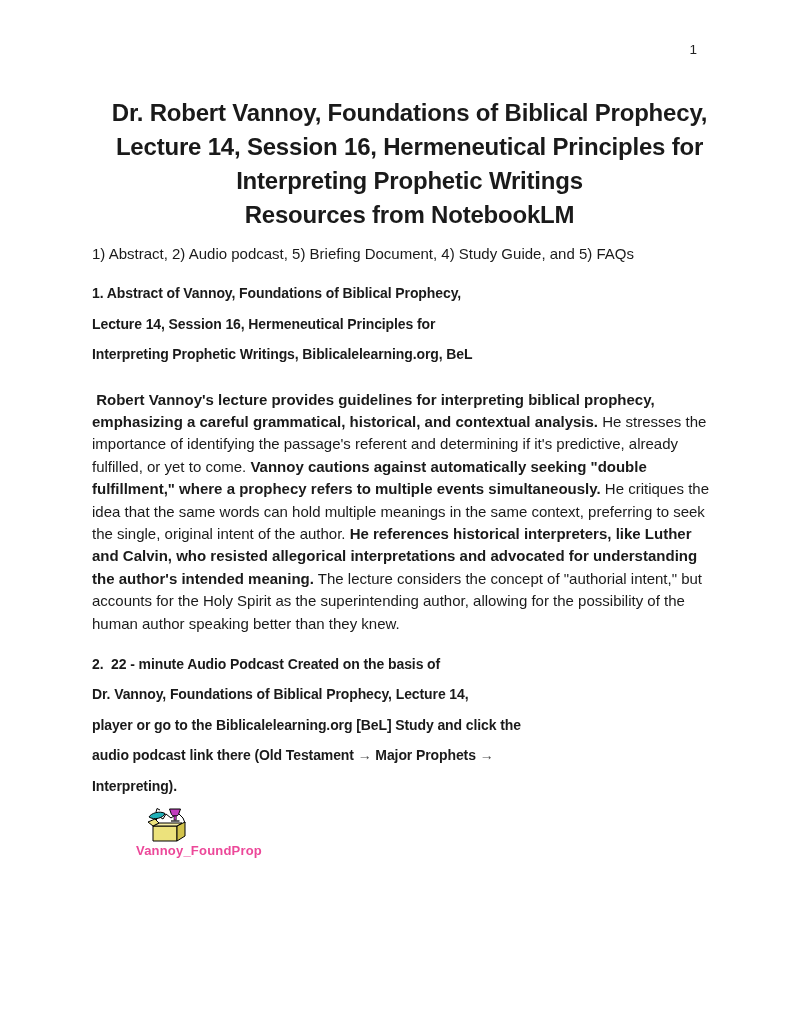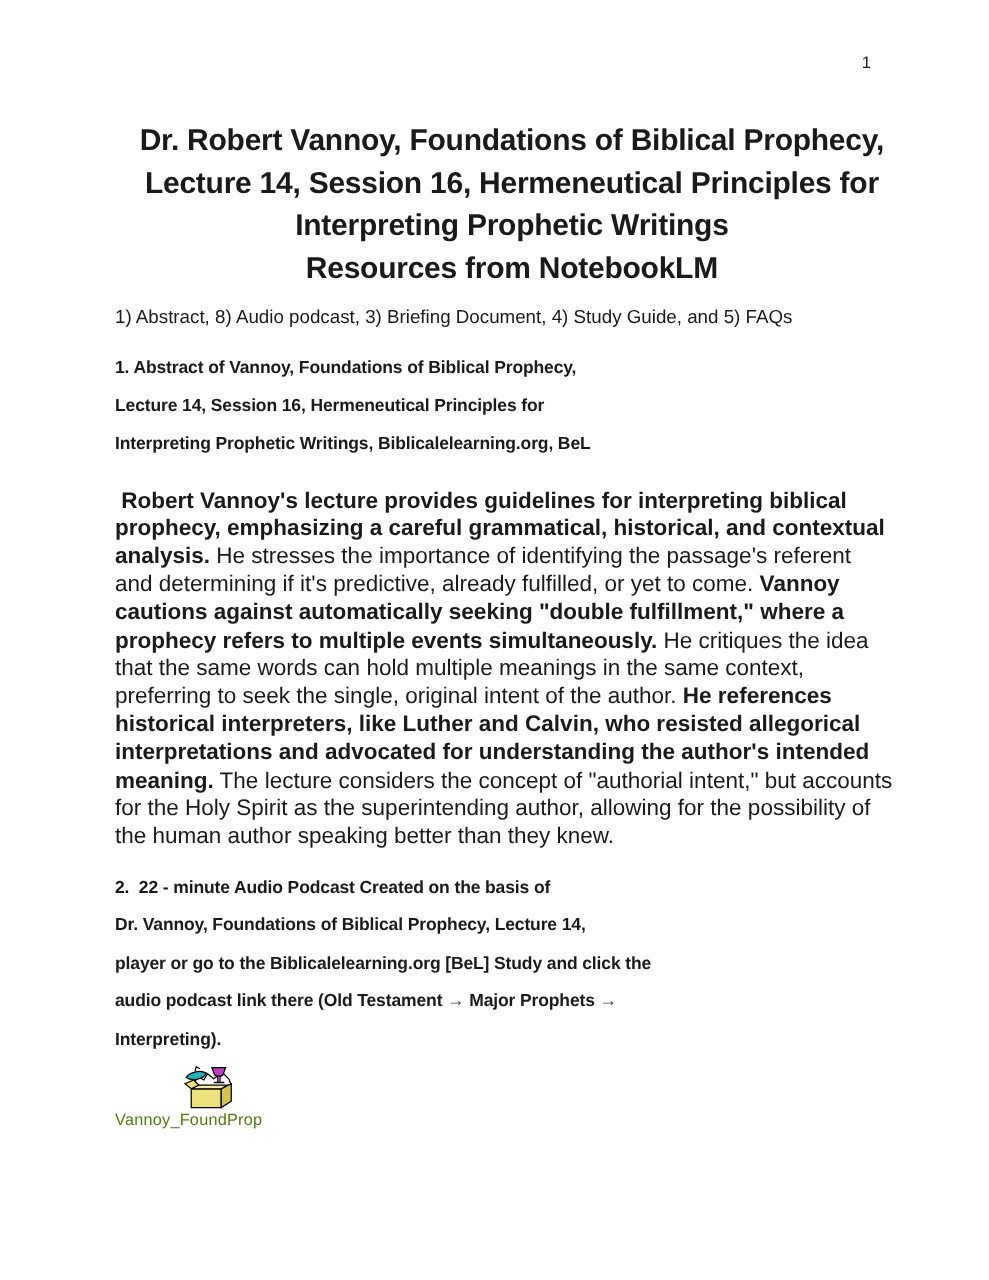--- a/index.html
+++ b/index.html
@@ -44,57 +44,58 @@
     font-weight: 700;
     font-size: 14px;
     line-height: 30.5px;
     letter-spacing: -0.1px;
   }
   .h-line { white-space: pre; }
 
   .body-paragraph {
     margin: 19px 0 0 0;
     width: 622px;
-    font-size: 18px;
+    font-size: 15px;
     line-height: 22.4px;
     white-space: pre-wrap;
   }
   .run-bold { font-weight: 700; }
 
   .arrow-glyph { color: #4a4a4a; font-weight: 700; }
 
   .attachment { margin-top: 4px; }
   .attachment-icon-wrap { margin-left: 52px; width: 48px; height: 38px; }
   .attachment-caption {
     margin-top: 1px;
     font-size: 13px;
-    font-weight: 400;
+    font-weight: 700;
     line-height: 13.5px;
     letter-spacing: 0.2px;
-    color: #4d7c0f;
+    color: #ec4899;
+    margin-left: 44px;
   }
   .caption-line { white-space: pre; }
 </style>
 </head>
 <body>
 
 <div class="page">
 
   <div class="page-number">1</div>
 
   <div class="content">
 
     <header class="doc-title">
       <div class="title-line">Dr. Robert Vannoy, Foundations of Biblical Prophecy,</div>
       <div class="title-line">Lecture 14, Session 16, Hermeneutical Principles for</div>
       <div class="title-line">Interpreting Prophetic Writings</div>
       <div class="title-line">Resources from NotebookLM</div>
     </header>
 
-    <p class="resources-line">1) Abstract, 8) Audio podcast, 3) Briefing Document, 4) Study Guide, and 5) FAQs</p>
+    <p class="resources-line">1) Abstract, 2) Audio podcast, 5) Briefing Document, 4) Study Guide, and 5) FAQs</p>
 
     <h1 class="section-heading">
       <div class="h-line">1. Abstract of Vannoy, Foundations of Biblical Prophecy,</div>
       <div class="h-line">Lecture 14, Session 16, Hermeneutical Principles for</div>
       <div class="h-line">Interpreting Prophetic Writings, Biblicalelearning.org, BeL</div>
     </h1>
 
     <p class="body-paragraph"><span class="run-bold"> Robert Vannoy's lecture provides guidelines for interpreting biblical prophecy, emphasizing a careful grammatical, historical, and contextual analysis.</span><span> He stresses the importance of identifying the passage's referent and determining if it's predictive, already fulfilled, or yet to come. </span><span class="run-bold">Vannoy cautions against automatically seeking "double fulfillment," where a prophecy refers to multiple events simultaneously.</span><span> He critiques the idea that the same words can hold multiple meanings in the same context, preferring to seek the single, original intent of the author. </span><span class="run-bold">He references historical interpreters, like Luther and Calvin, who resisted allegorical interpretations and advocated for understanding the author's intended meaning.</span><span> The lecture considers the concept of "authorial intent," but accounts for the Holy Spirit as the superintending author, allowing for the possibility of the human author speaking better than they knew.</span></p>
 
     <h2 class="section-heading">

